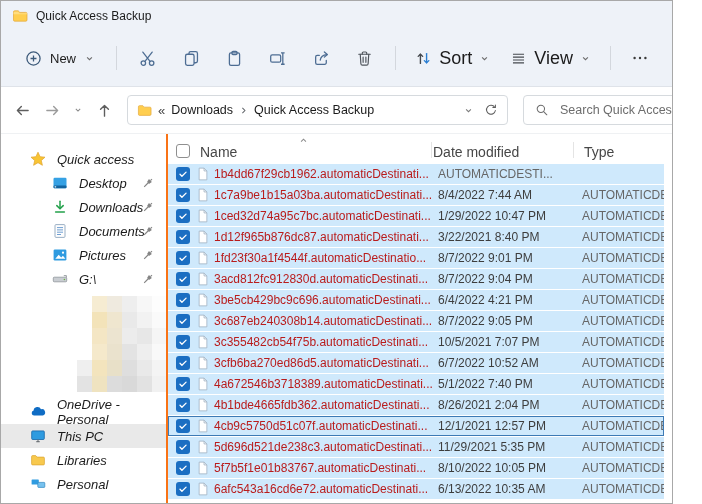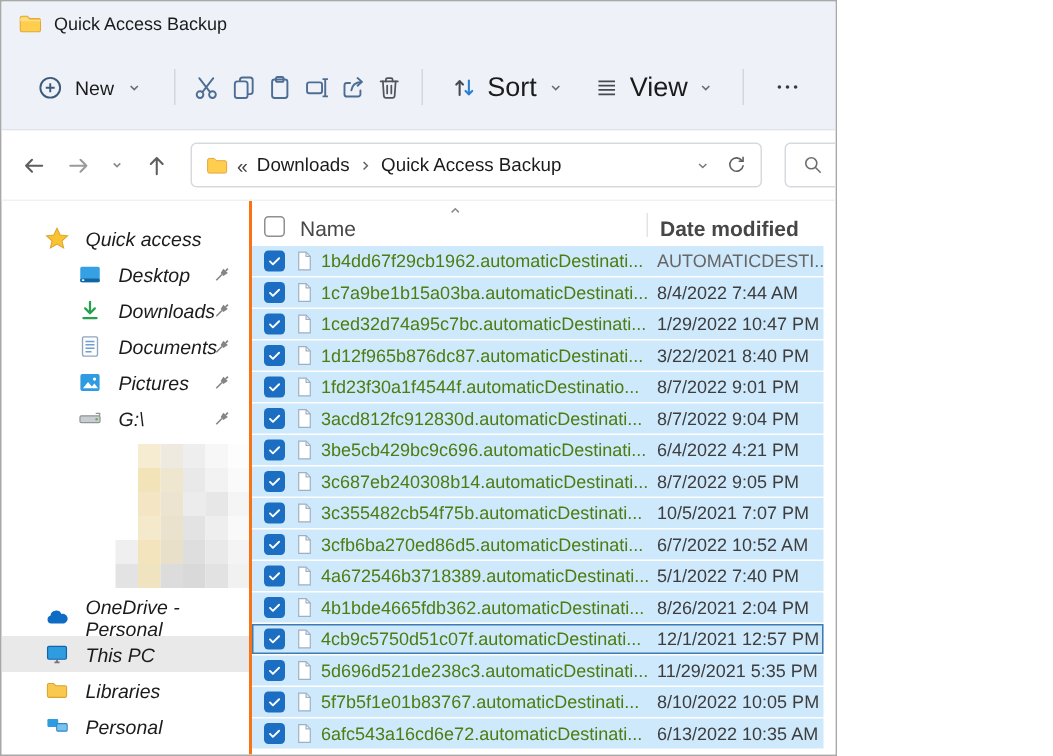--- a/index.html
+++ b/index.html
@@ -1,18 +1,18 @@
 <!DOCTYPE html>
 <html><head>
 <meta charset="utf-8">
 <style>
   * { box-sizing: border-box; margin: 0; padding: 0; }
   html,body { width:702px; height:504px; overflow:hidden; }
   body { font-family:"Liberation Sans","DejaVu Sans",sans-serif; background:#fff; }
-  .window { width:558px; height:504px; border:1px solid #a8a8a8; background:#fff; display:flex; flex-direction:column; overflow:hidden; }
+  .window { width:673px; height:504px; border:1px solid #a8a8a8; background:#fff; display:flex; flex-direction:column; overflow:hidden; }
 
   
   .titlebar { flex:0 0 29px; background:#eef2f8; display:flex; align-items:center; padding:0 11px; gap:8px; }
   .tb-title { font-size:12px; color:#1b1b1b; }
 
   
   .toolbar { flex:0 0 57px; background:#eef2f8; border-bottom:1px solid #dfe3e9; display:flex; align-items:center; padding:0 12px; }
   button { background:none; border:none; font:inherit; cursor:pointer; color:#1b1b1b; }
   .new-btn { display:flex; align-items:center; gap:8px; font-size:13px; padding:7px 12px; border-radius:4px; }
   .icon-btn { width:44px; height:34px; display:flex; align-items:center; justify-content:center; border-radius:4px; }
@@ -40,30 +40,30 @@
   .side-item .s-ico { display:flex; width:16px; justify-content:center; }
   .side-pin { position:absolute; right:11px; top:5px; }
   .mosaic { margin:5px 0 8px 76px; display:grid; grid-template-columns:repeat(6,15px); grid-auto-rows:16px; }
 
   
   .filelist { flex:1 1 auto; min-width:0; background:#fff; padding-top:3px; }
   .list-header { height:27px; position:relative; font-size:14px; color:#474747; }
   .list-header .hchk { position:absolute; left:8px; top:7px; width:14px; height:14px; border:1px solid #8f8f8f; border-radius:3px; background:#fff; }
   .hdr-name { position:absolute; left:32px; top:7px; }
   .hdr-caret { position:absolute; left:130px; top:-2px; }
-  .hdr-date { position:absolute; left:272px; top:7px;font-weight:bold; }
+  .hdr-date { position:absolute; left:265px; top:7px; }
   .hdr-type { position:absolute; left:416px; top:7px; }
   .hsep { position:absolute; top:5px; width:1px; height:16px; background:#e4e4e4; }
 
   .frow { height:20px; margin:0 8px 1px 0; background:#cfe9fc; display:flex; align-items:center; font-size:12px; position:relative; }
   .frow.focused { outline:1px solid #3d7ab5; outline-offset:-1px; }
   .c-check { flex:0 0 20px; margin-left:8px; display:flex; align-items:center; }
   .cbx { width:14px; height:14px; background:#1b6ec2; border-radius:3px; display:flex; align-items:center; justify-content:center; }
   .c-icon { flex:0 0 18px; display:flex; align-items:center; }
-  .c-name { flex:0 0 224px; color:#4d7c0f; white-space:nowrap; overflow:hidden; }
+  .c-name { flex:0 0 224px; color:#b91c1c; white-space:nowrap; overflow:hidden; }
   .c-date { flex:0 0 144px; color:#3d3d3d; white-space:nowrap; }
   .c-type { flex:1 1 auto; color:#666; white-space:nowrap; overflow:hidden; }
   svg { display:block; }
 </style>
 </head>
 <body>
 
 <div class="window">
 
   <div class="titlebar">

